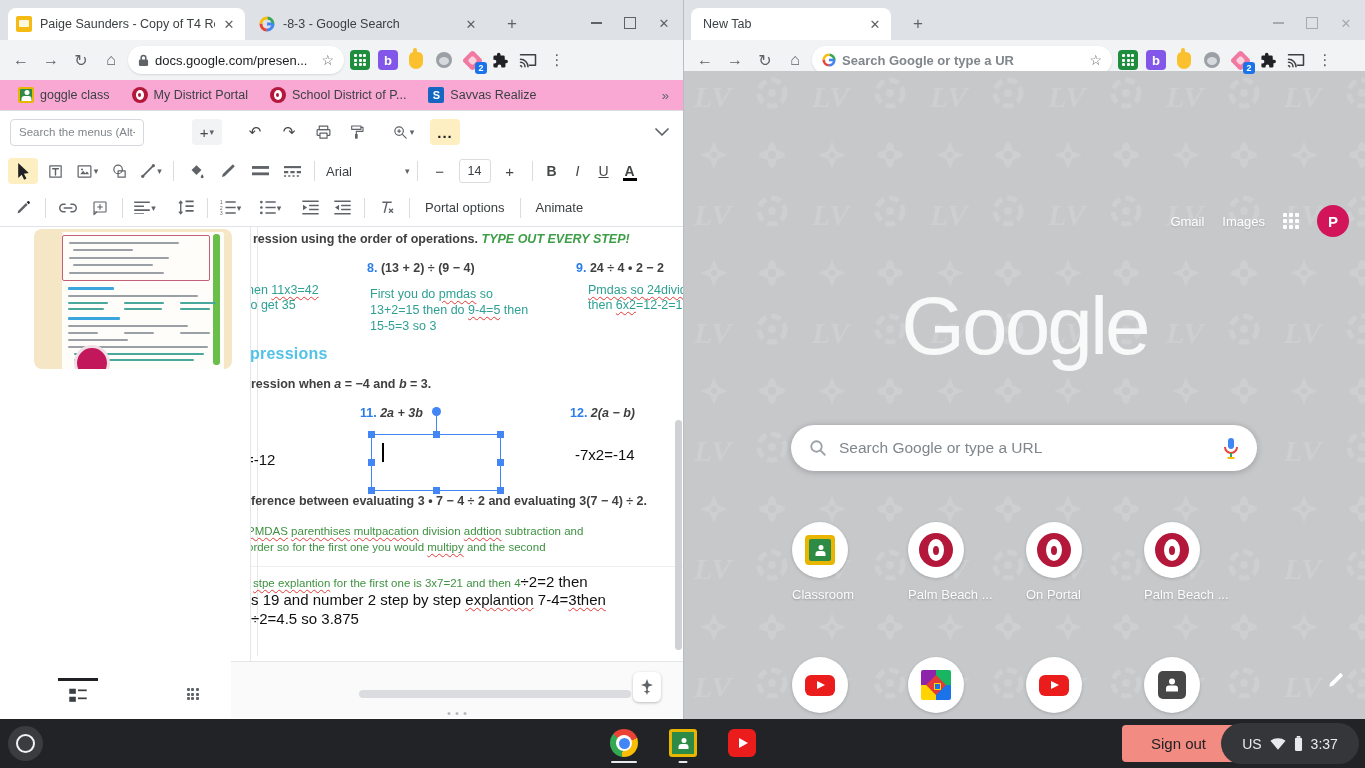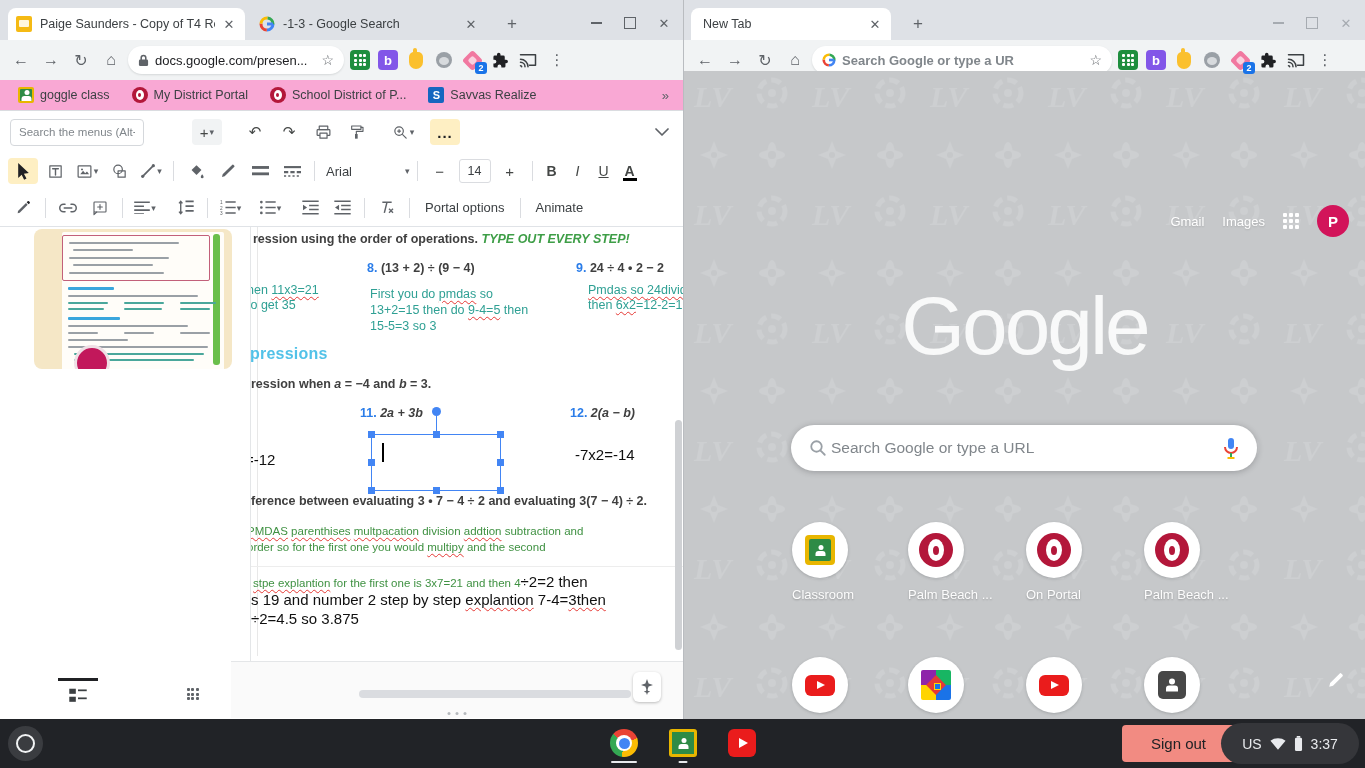--- a/index.html
+++ b/index.html
@@ -126,21 +126,21 @@
   .dots3{position:absolute;left:50%;bottom:3px;transform:translateX(-50%);display:flex;gap:5px;}
   .dots3 i{width:3px;height:3px;border-radius:50%;background:#b6b9bd;}
 
   
   .ntp{position:absolute;top:71px;left:0;right:0;bottom:0;overflow:hidden;background:#c6c8ca;}
   .ntp svg.lvbg{position:absolute;inset:0;}
   .ntp-top{position:absolute;top:134px;right:16px;display:flex;align-items:center;gap:18px;z-index:3;}
   .ntp-link{color:#fff;font-size:13px;text-shadow:0 1px 2px rgba(0,0,0,.15);}
   .avatar{width:32px;height:32px;border-radius:50%;background:#d2145a;color:#fff;font-weight:bold;font-size:15px;display:flex;align-items:center;justify-content:center;}
   .glogo{position:absolute;left:0;right:0;top:208px;text-align:center;font-size:82px;color:rgba(255,255,255,.88);letter-spacing:-3px;z-index:2;font-weight:normal;}
-  .searchpill{position:absolute;left:107px;top:354px;width:466px;height:46px;background:#fff;border-radius:23px;box-shadow:0 1px 6px rgba(32,33,36,.28);display:flex;align-items:center;padding:0 18px;gap:4px;box-sizing:border-box;z-index:3;}
+  .searchpill{position:absolute;left:107px;top:354px;width:466px;height:46px;background:#fff;border-radius:23px;box-shadow:0 1px 6px rgba(32,33,36,.28);display:flex;align-items:center;padding:0 18px;gap:12px;box-sizing:border-box;z-index:3;}
   .sp-ph{flex:1;font-size:15.5px;color:#80868b;}
   .shortcut{position:absolute;width:112px;display:flex;flex-direction:column;align-items:flex-start;z-index:3;}
   .sc-circle{width:56px;height:56px;border-radius:50%;background:#fff;box-shadow:0 1px 3px rgba(60,64,67,.25);display:flex;align-items:center;justify-content:center;}
   .sc-label{margin-top:9px;font-size:13px;color:#fdfdfd;text-shadow:0 1px 2px rgba(0,0,0,.25);white-space:nowrap;}
   .ico-class-lg{width:30px;height:30px;background:#e8b600;border-radius:4px;display:flex;align-items:center;justify-content:center;}
   .ico-class-lg .board{width:22px;height:22px;background:#2e8b46;border-radius:2px;position:relative;}
   .board .person{width:9px;height:9px;}
   .board .person:before{left:2.5px;width:5px;height:5px;}
   .board .person:after{top:5.5px;width:10px;height:5px;left:-0.5px;}
   .ico-district-lg{width:34px;height:34px;border-radius:50%;background:#b3173a;position:relative;}
@@ -188,21 +188,21 @@
       <div class="tab" style="left:251px;width:236px;">
         <span class="favicon">
           <svg width="16" height="16" viewBox="0 0 16 16">
               <circle cx="8" cy="8" r="6" fill="none" stroke="#4285f4" stroke-width="3" stroke-dasharray="9.4 28"></circle>
               <circle cx="8" cy="8" r="6" fill="none" stroke="#ea4335" stroke-width="3" stroke-dasharray="9.4 28" stroke-dashoffset="-9.4"></circle>
               <circle cx="8" cy="8" r="6" fill="none" stroke="#fbbc04" stroke-width="3" stroke-dasharray="9.4 28" stroke-dashoffset="-18.8"></circle>
               <circle cx="8" cy="8" r="6" fill="none" stroke="#34a853" stroke-width="3" stroke-dasharray="9.4 28" stroke-dashoffset="-28.2"></circle>
               <rect x="8" y="6.5" width="6" height="3" fill="#4285f4"></rect>
             </svg>
         </span>
-        <span class="tab-title">-1-3 - Google Search</span>
+        <span class="tab-title">-8-3 - Google Search</span>
         <span class="tab-close">✕</span>
       </div>
       <div class="newtab-btn" style="left:500px;">+</div>
       <div class="win-controls">
         <span class="wc">
             <span class="mn"></span>
           </span>
         <span class="wc">
             <span class="sq"></span>
           </span>
@@ -543,21 +543,21 @@
           </div>
 
           <div class="ct bold-dark" style="left:116px;top:34px;">
             <span class="qnum">8.</span><span> (13 + 2) ÷ (9 − 4)</span>
           </div>
           <div class="ct bold-dark" style="left:325px;top:34px;">
             <span class="qnum">9.</span><span> 24 ÷ 4 • 2 − 2</span>
           </div>
 
           <div class="ct teal" style="left:-4px;top:56px;">
-            <span>hen </span><span class="wavy">11x3=21</span>
+            <span>hen </span><span class="wavy">11x3=42</span>
           </div>
           <div class="ct teal" style="left:-4px;top:71px;"> to get 35</div>
 
           <div class="ct teal" style="left:119px;top:60px;">
             <span>First you do </span><span class="wavy">pmdas</span><span> so</span>
           </div>
           <div class="ct teal" style="left:119px;top:76px;">
             <span>13+2=15 then do </span><span class="wavy">9-4=5</span><span> then</span>
           </div>
           <div class="ct teal" style="left:119px;top:92px;">15-5=3 so 3</div>

